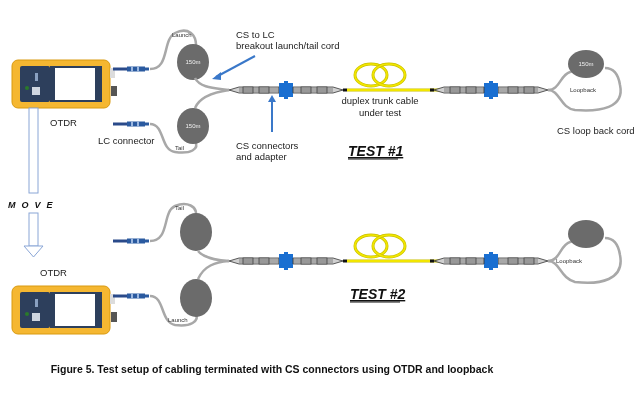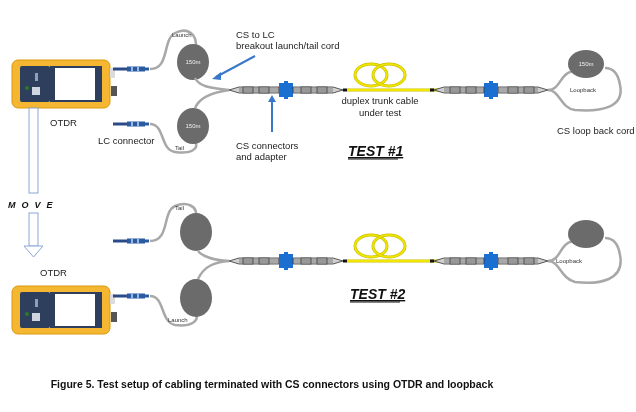--- a/index.html
+++ b/index.html
@@ -4,21 +4,21 @@
 <style>
   html, body { margin:0; padding:0; background:#ffffff; }
   body { width:636px; height:412px; position:relative; overflow:hidden;
          font-family:"Liberation Sans", sans-serif; }
   svg { position:absolute; left:0; top:0; }
   .lbl { font-family:"Liberation Sans", sans-serif; font-size:9.5px; fill:#222; }
   .tiny { font-family:"Liberation Sans", sans-serif; font-size:6px; fill:#333; }
   .spoolt { font-family:"Liberation Sans", sans-serif; font-size:6px; fill:#f0f0f0; }
   .test { font-family:"Liberation Sans", sans-serif; font-size:14px; font-weight:bold; font-style:italic; fill:#111; text-decoration:underline; }
   .move { font-family:"Liberation Sans", sans-serif; font-size:9px; font-weight:bold; font-style:italic; fill:#111; letter-spacing:6px; }
-  .caption { position:absolute; left:0; width:544px; top:378px; text-align:center;
+  .caption { position:absolute; left:0; width:544px; top:363px; text-align:center;
              font-family:"Liberation Sans", sans-serif; font-size:10.5px; font-weight:bold; color:#111; }
 </style>
 </head>
 <body>
 
 <svg width="636" height="412" viewBox="0 0 636 412">
   <defs>
     <g id="otdr">
       <rect x="0" y="0" width="98" height="48" rx="6" fill="#f5b731" stroke="#d99a10" stroke-width="1"></rect>
       <rect x="8" y="6" width="30" height="36" rx="2" fill="#2d3f5c"></rect>

